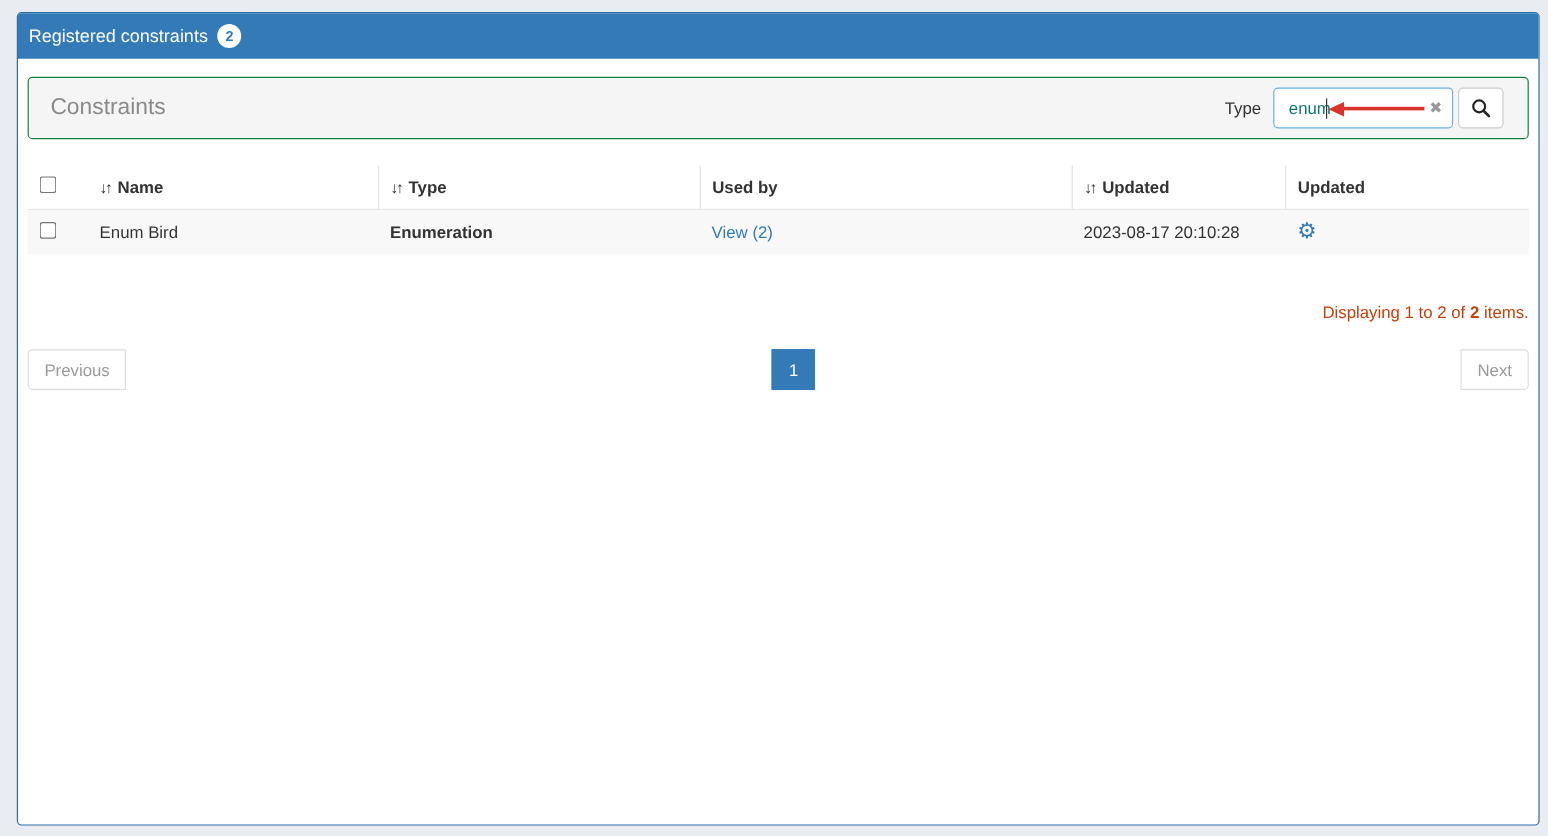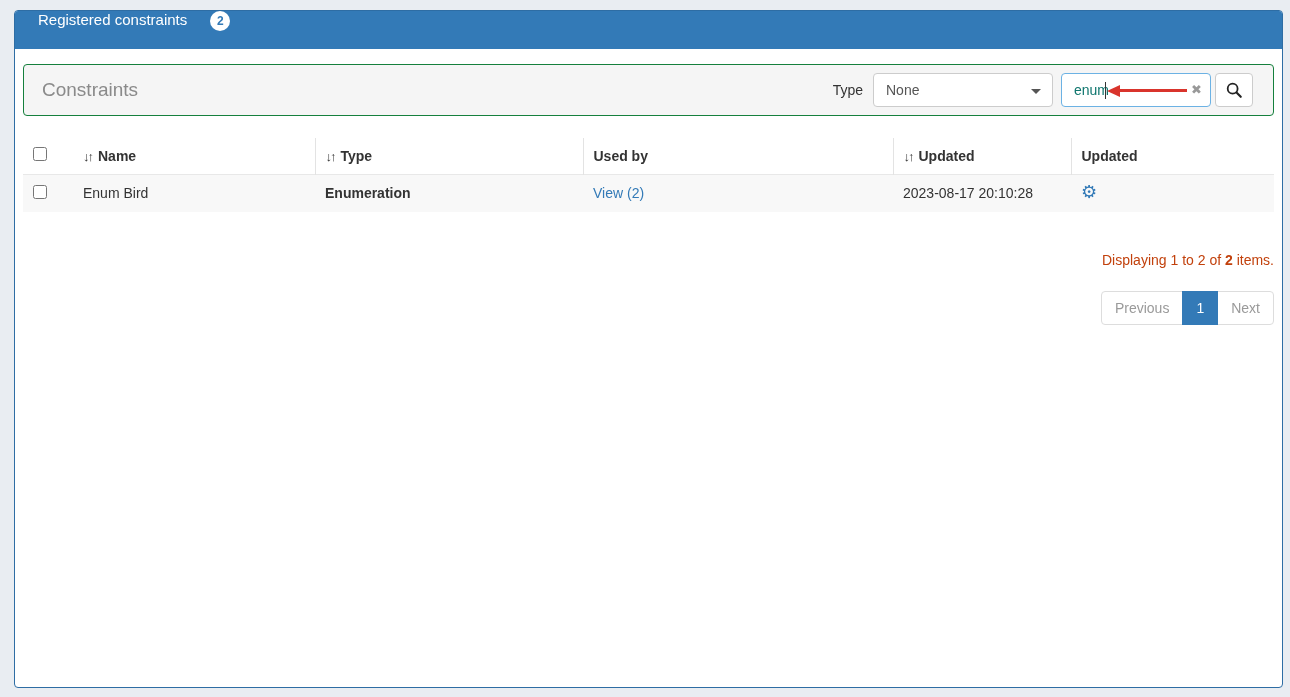--- a/index.html
+++ b/index.html
@@ -14,25 +14,24 @@
     height: 678px;
     background: #fff;
     border: 1px solid var(--panel_border, #2e6da4);
     border-radius: 4px;
   }
   .panel-heading {
     height: 38px;
     background: var(--accent, #337ab7);
     border-radius: 3px 3px 0 0;
     display: flex;
-    align-items: flex-start;
-    padding: 0 23px;
+    align-items: center;
+    padding: 0 9px;
     color: #fff;
     font-size: 15px;
-    gap: 15px;
   }
   .badge {
     margin-left: 8px;
     min-width: 20px; height: 20px;
     padding: 0 6px;
     border-radius: 10px;
     background: #fff;
     color: var(--accent, #337ab7);
     font-size: 12px; font-weight: bold;
     display: inline-flex; align-items: center; justify-content: center;
@@ -111,21 +110,21 @@
   thead th.sep { border-left: 1px solid #e3e3e3; }
   tbody tr { border-top: 1px solid #e8e8e8; height: 38px; }
   tbody tr.striped { background: var(--row_stripe, #f8f8f8); }
   .sort-icon { font-weight: bold; letter-spacing: -2px; margin-right: 6px; font-size: 13px; }
   td.type-cell { font-weight: bold; }
   a.view-link { color: var(--accent, #337ab7); text-decoration: none; cursor: pointer; }
   .gear { color: var(--accent, #337ab7); font-size: 18px; line-height: 14px; cursor: pointer; }
   input[type="checkbox"] { width: 14px; height: 14px; cursor: pointer; }
   .summary { text-align: right; margin-top: 40px; font-size: 14px; color: #c2410c; }
   .summary b { font-weight: bold; }
-  .pagination { display: flex; justify-content: flex-end; margin-top: 23px; }
+  .pagination { display: flex; justify-content: space-between; margin-top: 23px; }
   .page-btn {
     height: 34px; padding: 0 13px;
     display: flex; align-items: center;
     background: #fff; border: 1px solid #ddd;
     margin-left: -1px;
     font-size: 14px; color: #9a9a9a;
     cursor: pointer;
   }
   .page-btn.first { border-radius: 4px 0 0 4px; margin-left: 0; }
   .page-btn.last { border-radius: 0 4px 4px 0; }
@@ -142,24 +141,20 @@
   <div class="panel-heading">
     <span>Registered constraints</span>
     <span class="badge">2</span>
   </div>
   <div class="panel-body">
 
     <div class="toolbar">
       <div class="toolbar-title">Constraints</div>
       <div class="toolbar-controls">
         <span class="type-label">Type</span>
-        <div class="select-box">
-          <span>None</span>
-          <span class="select-caret"></span>
-        </div>
         <div class="search-wrap">
           <input class="search-input" type="text" value="enum" style="">
           <span class="text-cursor"></span>
           <span class="clear-btn">✖</span>
           <div class="anno-arrow">
             <span class="head"></span>
             <span class="shaft"></span>
           </div>
         </div>
         <div class="search-btn">

